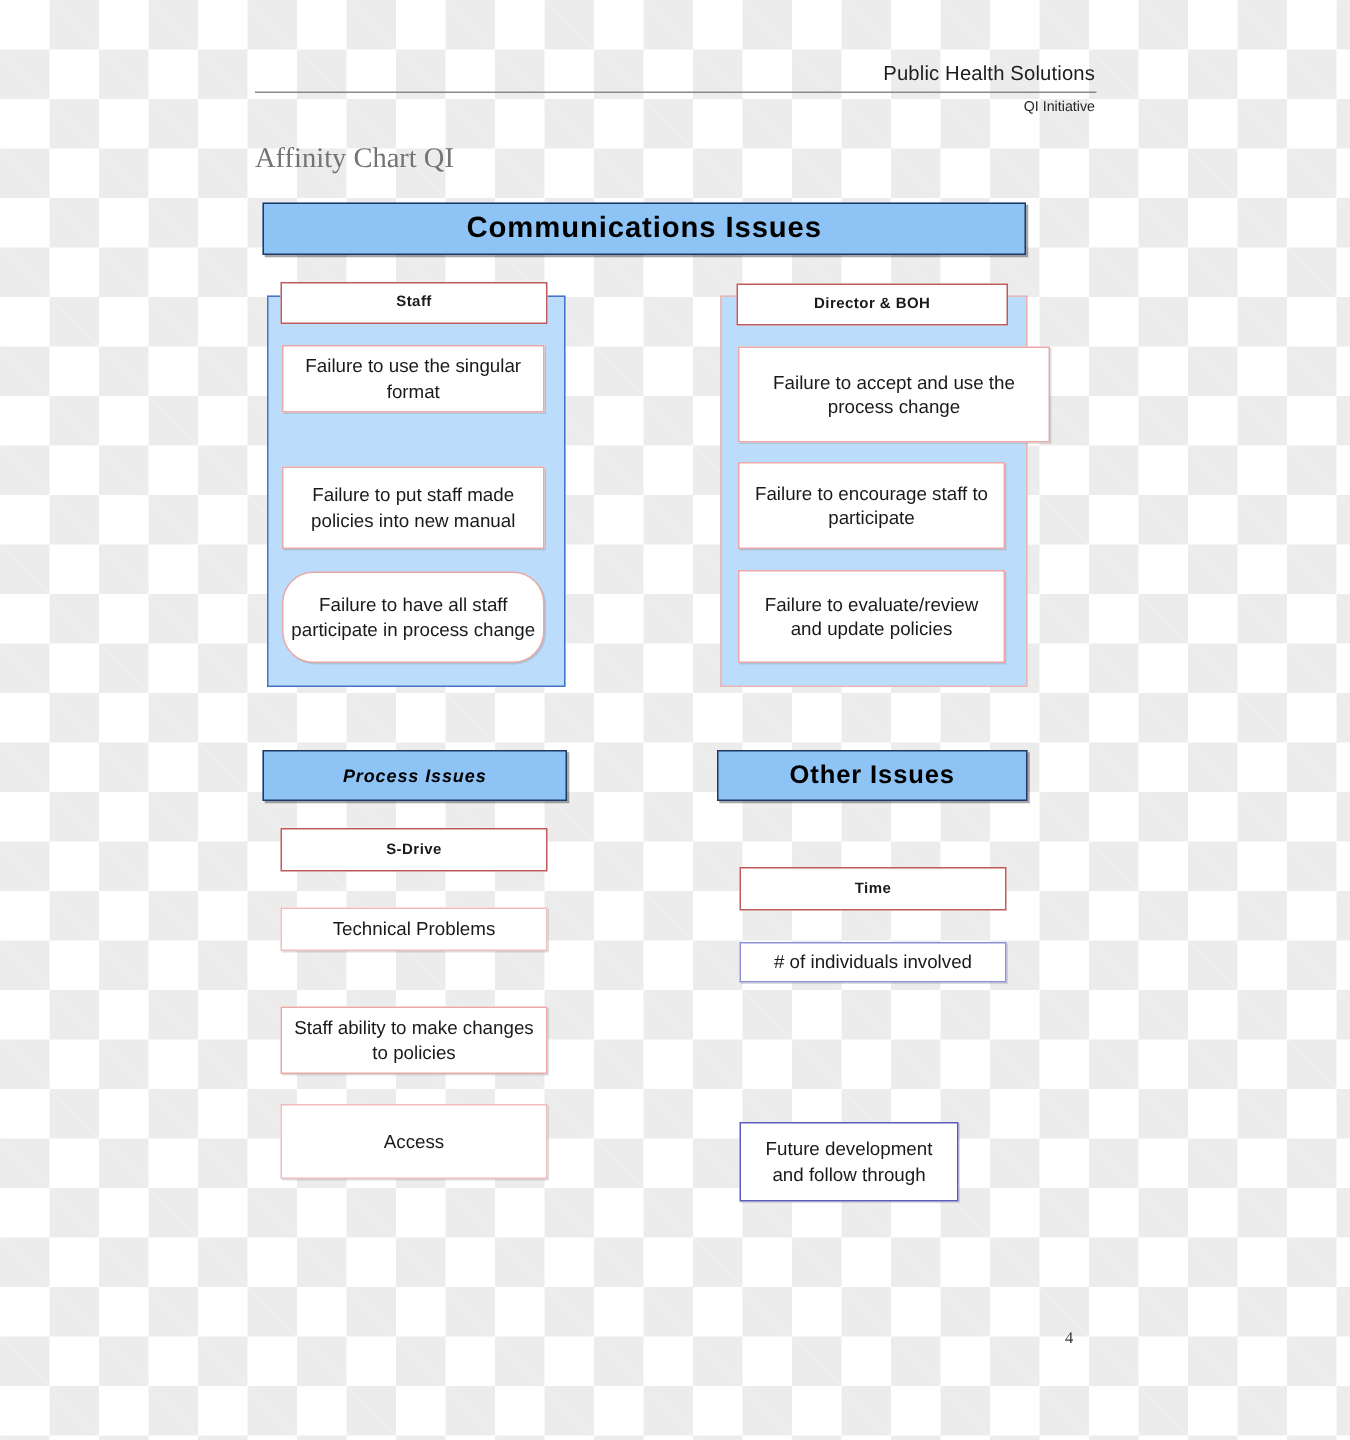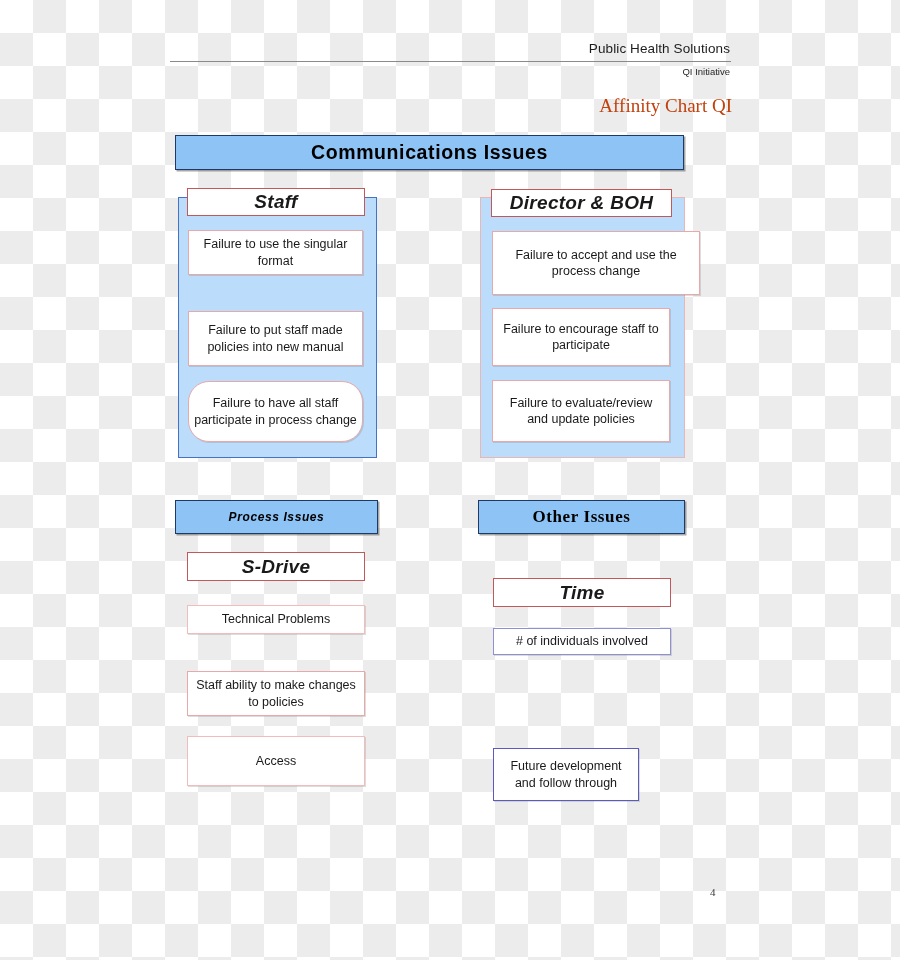--- a/index.html
+++ b/index.html
@@ -52,24 +52,24 @@
     width: 560px;
     text-align: right;
     font-size: 9.5px;
     color: #262626;
   }
   .doc-title {
     position: absolute;
     left: 170px;
     top: 95px;
     width: 562px;
-    text-align: right;
+    text-align: left;
     font-family: "Liberation Serif", serif;
     font-size: 19px;
-    color: #c2410c;
+    color: #737373;
   }
 
   
   .banner {
     position: absolute;
     background: #8dc3f5;
     border: 1.5px solid #1f3864;
     box-shadow: 1.5px 1.5px 0 rgba(60,60,60,.45);
     display: flex;
     align-items: center;
@@ -86,21 +86,20 @@
   .banner-process {
     left: 175px; top: 500px;
     width: 201px; height: 32px;
     font-size: 12px;
     font-style: italic;
   }
   .banner-other {
     left: 478px; top: 500px;
     width: 205px; height: 32px;
     font-size: 17px;
-    font-family: Liberation Serif, serif;
   }
 
   
   .group-box {
     position: absolute;
     background: #bcdcfb;
   }
   .group-staff {
     left: 178px; top: 197px;
     width: 197px; height: 259px;
@@ -121,23 +120,22 @@
     justify-content: center;
     text-align: center;
     color: #1a1a1a;
     font-size: 12.5px;
     line-height: 1.32;
     padding: 2px 5px;
     box-sizing: border-box;
   }
   .node.header-node {
     font-weight: bold;
-    font-size: 19px;
+    font-size: 10px;
     letter-spacing: .3px;
-    font-style: italic;
   }
   .bd-red    { border: 1.6px solid #c05a5a; }
   .bd-pink   { border: 1.4px solid #eaa9a9; }
   .bd-pink2  { border: 1.2px solid #f0bcbc; }
   .bd-blue   { border: 1.5px solid #5a5ac0; }
   .bd-blue-l { border: 1.4px solid #8f8fd6; }
 
   .shadow-soft { box-shadow: 1px 1px 0 rgba(120,120,120,.25); }
 
   

